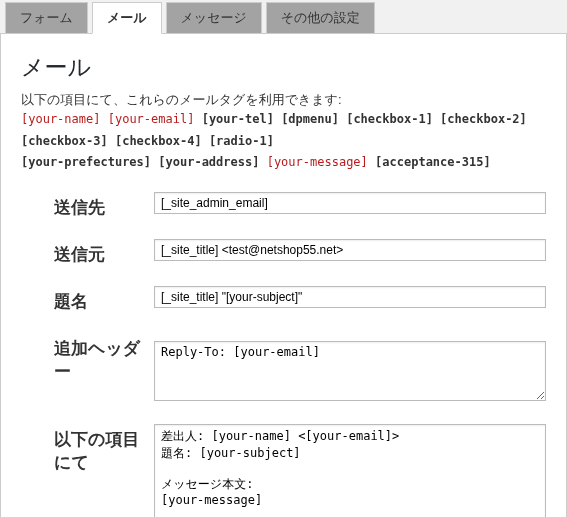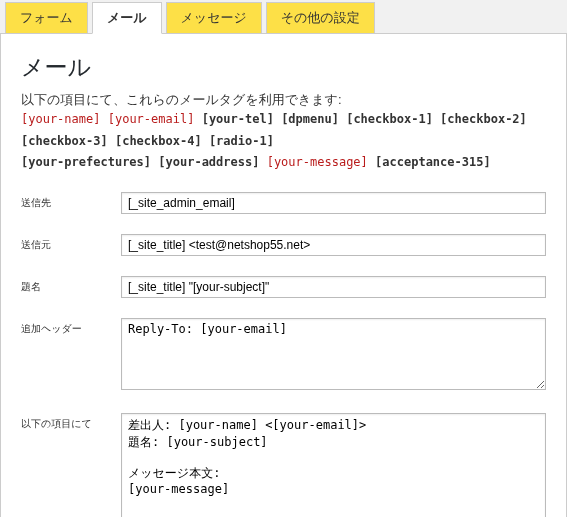--- a/index.html
+++ b/index.html
@@ -11,21 +11,21 @@
       background: #f1f1f1;
     }
     .tabs {
       display: flex;
       padding-left: 5px;
       padding-top: 2px;
       background: #f1f1f1;
     }
     .tab {
       padding: 6px 14px;
-      background: #fde047;
+      background: #a3a3a3;
       border: 1px solid #ccc;
       margin-right: 4px;
       cursor: pointer;
     }
     .tab.active {
       background: #fff;
       border-bottom-color: #fff;
       font-weight: bold;
     }
     .panel {
@@ -64,23 +64,24 @@
       color: #b91c1c;
     }
     .form-row {
       display: flex;
       align-items: flex-start;
       margin-bottom: 20px;
     }
     .form-label {
       width: 90px;
       flex-shrink: 0;
-      font-size: 10px;
-      font-weight: normal;
+      font-size: 17px;
+      font-weight: bold;
       padding-top: 4px;
+      margin-left: 33px;
     }
     .form-field {
       flex: 1;
       margin-left: 10px;
     }
     .form-field input[type="text"] {
       width: 100%;
       padding: 3px 6px;
       border: 1px solid #bbb;
       font-family: Liberation Sans, sans-serif;
@@ -91,21 +92,21 @@
     .form-field textarea {
       width: 100%;
       padding: 3px 6px;
       border: 1px solid #bbb;
       background: #fff;
       font-family: Consolas, Monaco, monospace;
       font-size: 12px;
       box-shadow: inset 0 1px 2px rgba(0,0,0,0.07);
       resize: vertical;
     }
-    .textarea-small { height: 72px; }
+    .textarea-small { height: 60px; margin-top: 8px; }
     .textarea-large { height: 150px; }
   </style>
 </head>
 <body>
 
 <div class="tabs">
   <div class="tab">フォーム</div>
   <div class="tab active">メール</div>
   <div class="tab">メッセージ</div>
   <div class="tab">その他の設定</div>

